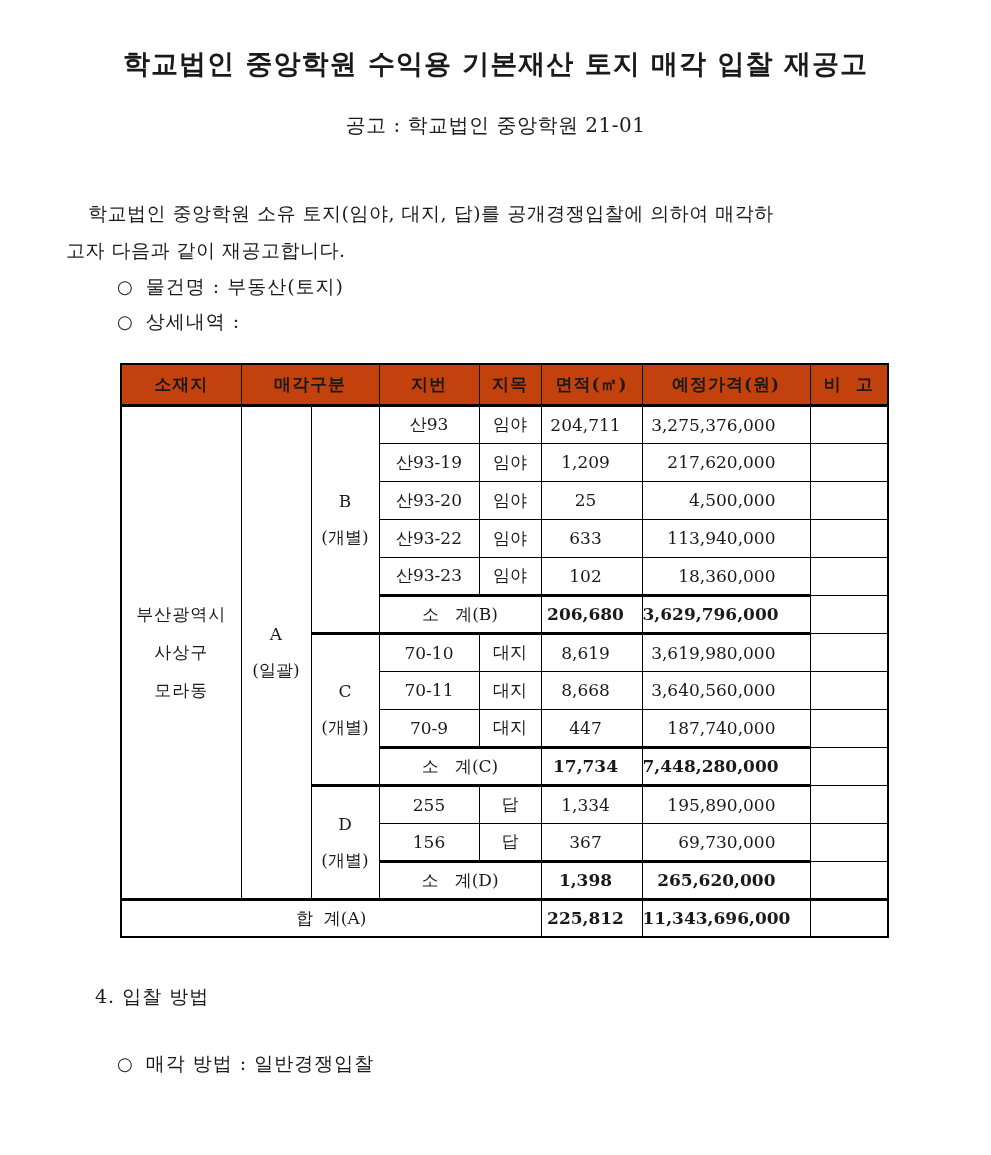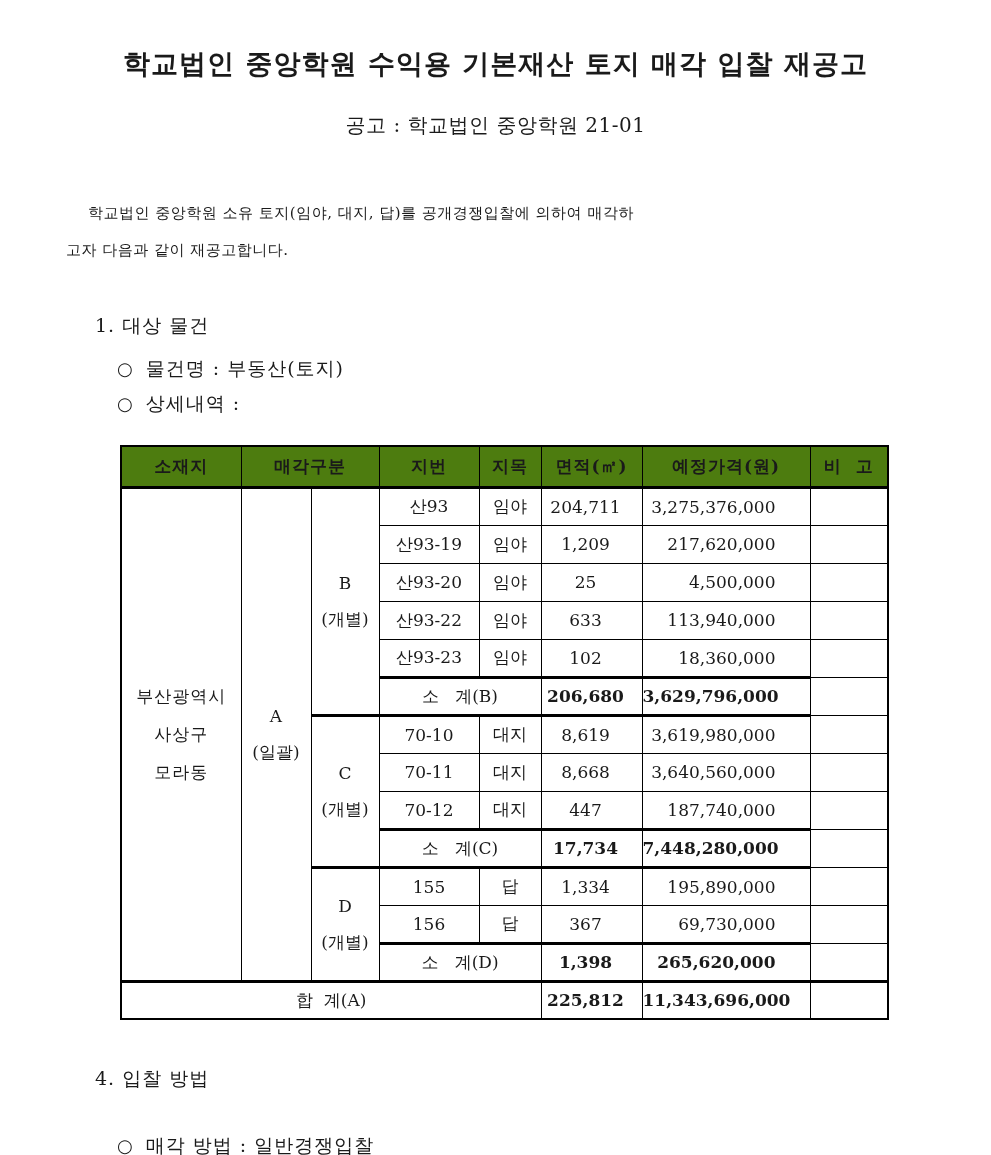--- a/index.html
+++ b/index.html
@@ -24,21 +24,21 @@
     margin-bottom: 30px;
   }
   .doc-subtitle {
     text-align: center;
     font-size: 20px;
     letter-spacing: 0.5px;
     margin-bottom: 56px;
   }
   .intro {
     margin: 0 64px 0 66px;
-    font-size: 15px;
+    font-size: 19px;
     line-height: 37px;
     letter-spacing: 0.5px;
   }
   .intro .first-line { padding-left: 22px; }
   .intro .line { text-align: justify; }
   .sec-heading {
     margin-left: 95px;
     font-size: 19px;
     letter-spacing: 1px;
   }
@@ -63,21 +63,21 @@
   }
   .property-table th, .property-table td {
     border: 1.5px solid #000;
     height: 38px;
     vertical-align: middle;
     text-align: center;
     padding: 0;
   }
   .property-table { border: 2.5px solid #000; }
   .property-table thead th {
-    background: #4d7c0f;
+    background: #c2410c;
     font-weight: bold;
     height: 41px;
     border-bottom: 3px solid #000;
     letter-spacing: 1px;
   }
   .cell-area  { text-align: left; padding-right: 12px !important; }
   .cell-price { text-align: right !important; padding-right: 34px !important; }
   .loc-cell { line-height: 38px; letter-spacing: 1px; }
   .grp-cell { line-height: 36px; }
   .tk-t { border-top: 3px solid #000 !important; }
@@ -99,21 +99,20 @@
 <div class="page">
 
   <div class="doc-title">학교법인 중앙학원 수익용 기본재산 토지 매각 입찰 재공고</div>
   <div class="doc-subtitle">공고 : 학교법인 중앙학원 21-01</div>
 
   <div class="intro">
     <div class="line first-line">학교법인 중앙학원 소유 토지(임야, 대지, 답)를 공개경쟁입찰에 의하여 매각하</div>
     <div class="line">고자 다음과 같이 재공고합니다.</div>
   </div>
 
-  <div class="sec-heading sec1-heading">1. 대상 물건</div>
 
   <div class="bullet-line">
     <span class="bullet-circle">○</span><span>물건명 : 부동산(토지)</span>
   </div>
   <div class="bullet-line">
     <span class="bullet-circle">○</span><span>상세내역 :</span>
   </div>
 
   <table class="property-table">
     <colgroup>
@@ -204,38 +203,38 @@
         <td></td>
       </tr>
       <tr>
         <td>70-11</td>
         <td>대지</td>
         <td class="cell-area">8,668</td>
         <td class="cell-price">3,640,560,000</td>
         <td></td>
       </tr>
       <tr>
-        <td class="tk-b">70-12</td>
+        <td class="tk-b">70-9</td>
         <td class="tk-b">대지</td>
         <td class="cell-area tk-b">447</td>
         <td class="cell-price tk-b">187,740,000</td>
         <td></td>
       </tr>
       <tr>
         <td colspan="2" class="pre tk-t tk-b">소   계(C)</td>
         <td class="cell-area bold tk-t tk-b">17,734</td>
         <td class="cell-price bold tk-t tk-b">7,448,280,000</td>
         <td></td>
       </tr>
       <tr>
         <td rowspan="3" class="grp-cell tk-t">
           <div>D</div>
           <div>(개별)</div>
         </td>
-        <td class="tk-t">155</td>
+        <td class="tk-t">255</td>
         <td class="tk-t">답</td>
         <td class="cell-area tk-t">1,334</td>
         <td class="cell-price tk-t">195,890,000</td>
         <td></td>
       </tr>
       <tr>
         <td class="tk-b">156</td>
         <td class="tk-b">답</td>
         <td class="cell-area tk-b">367</td>
         <td class="cell-price tk-b">69,730,000</td>

